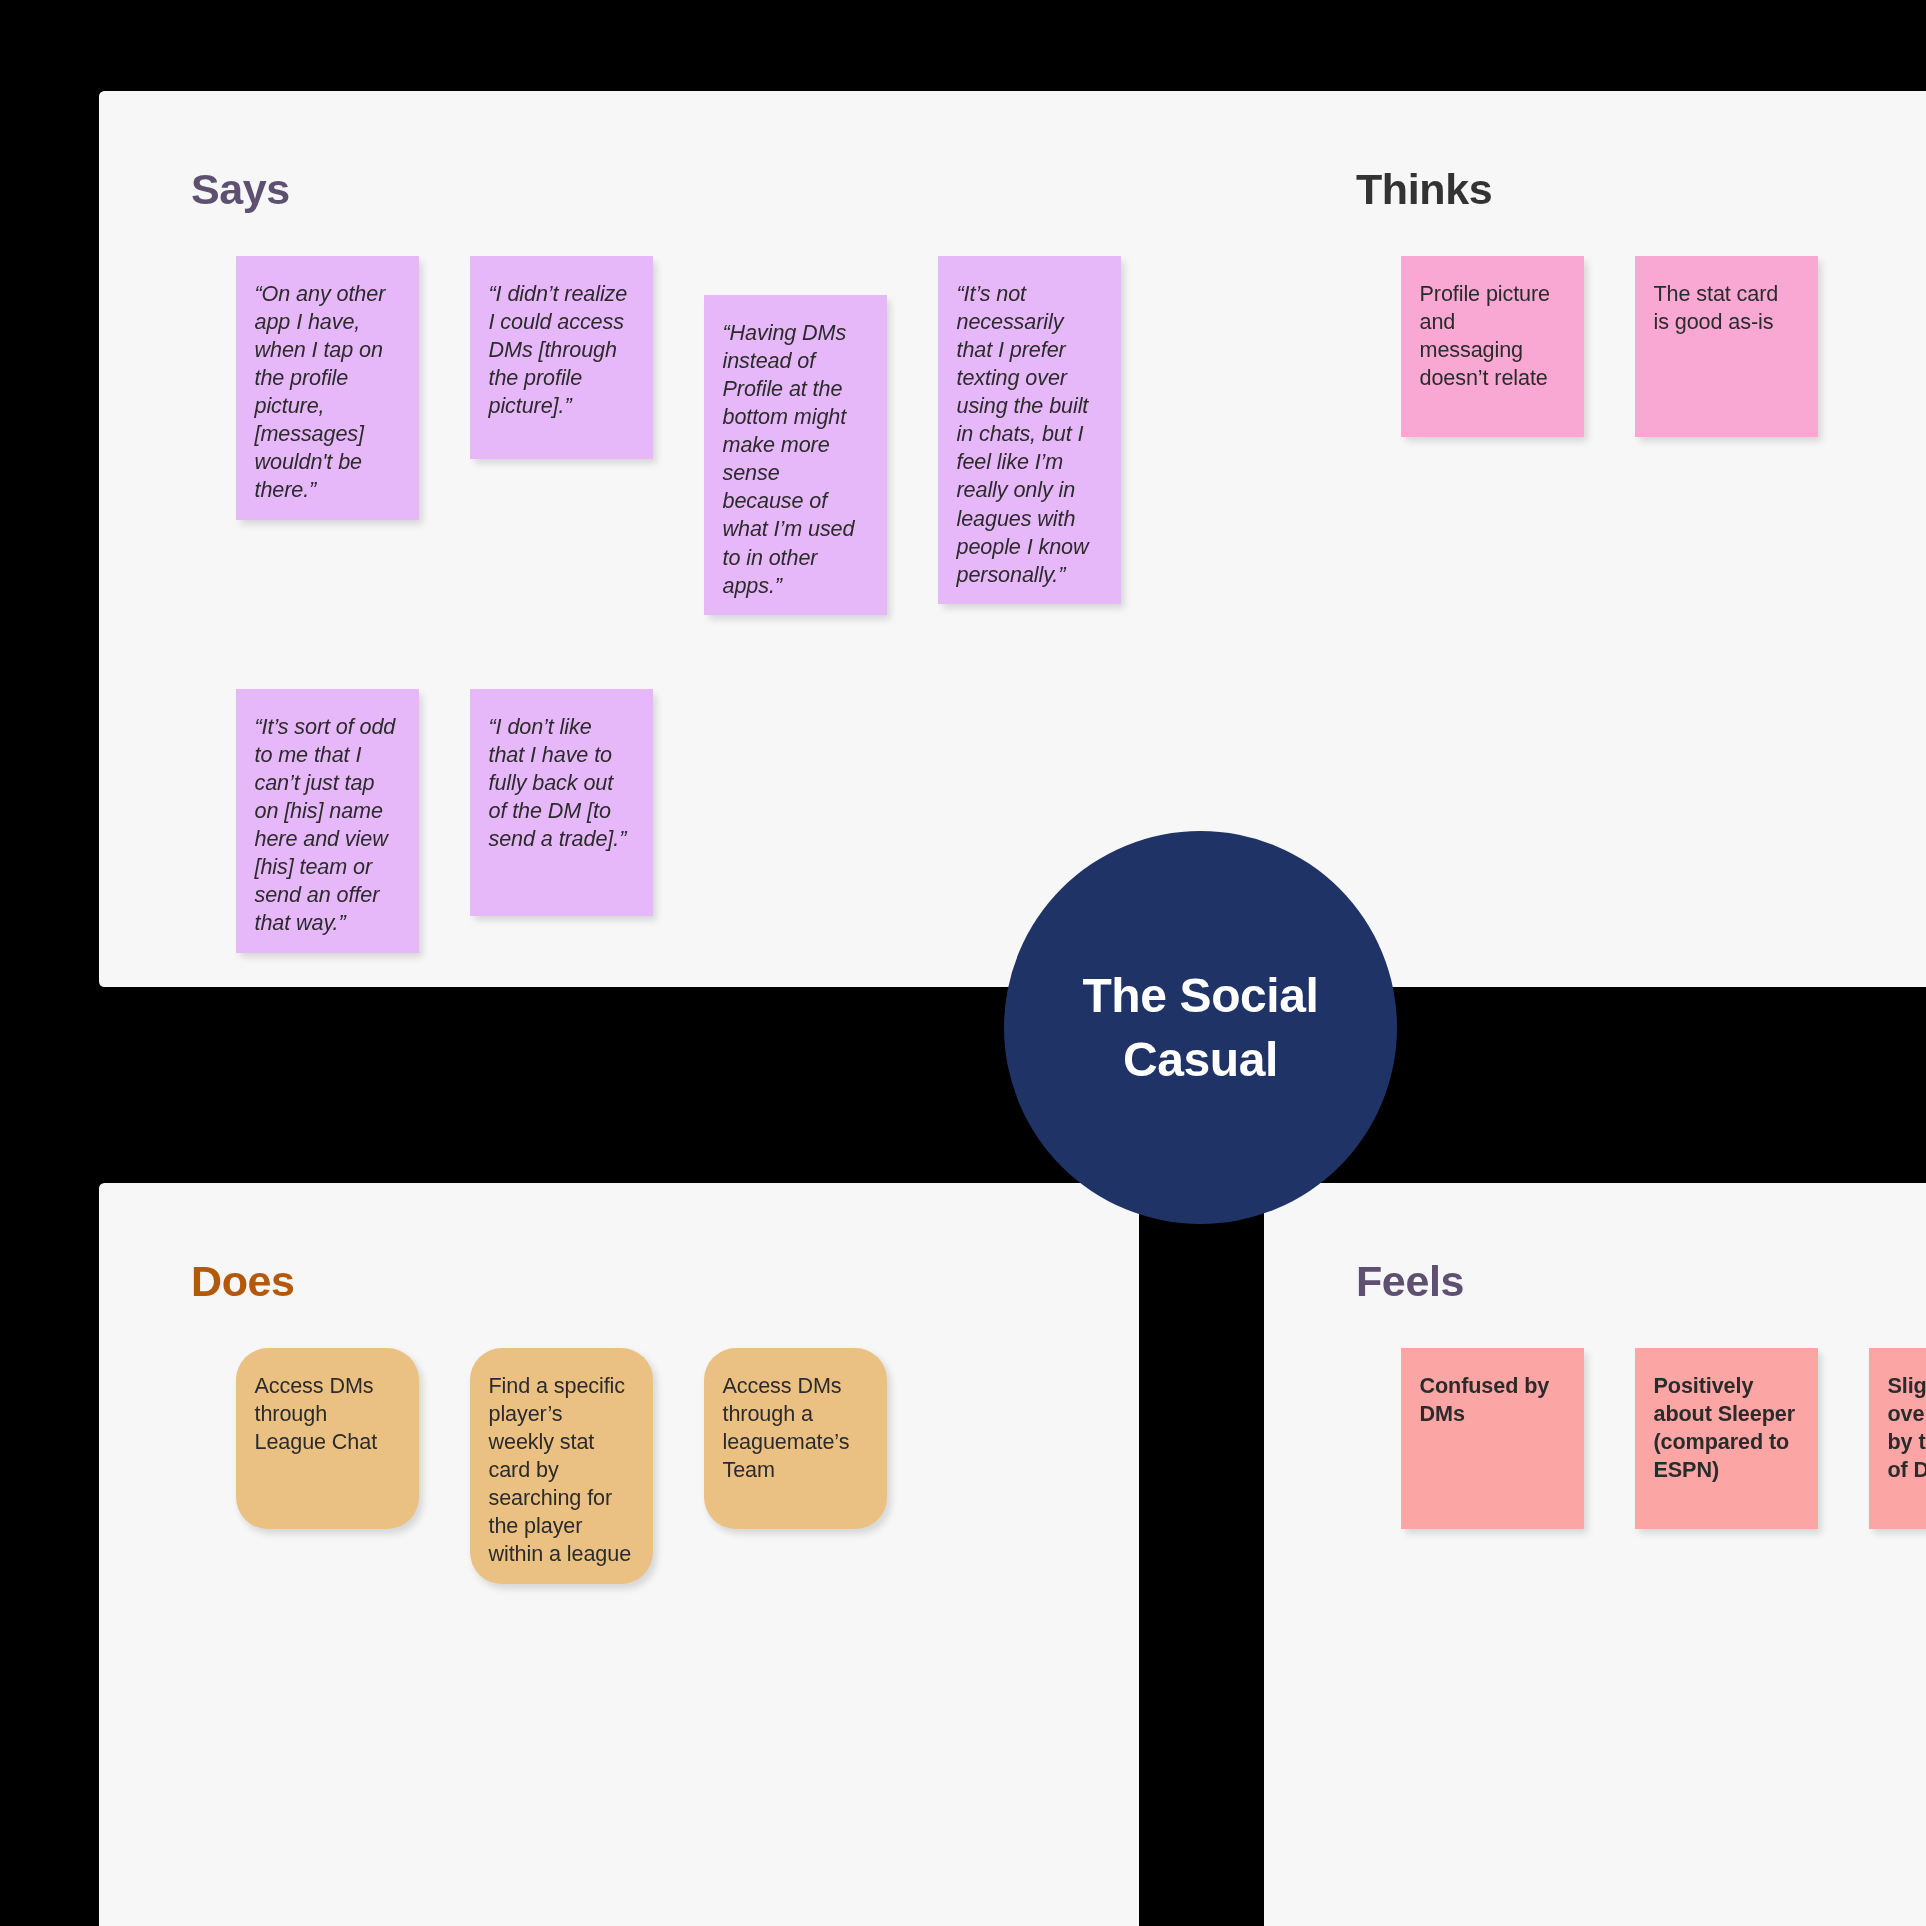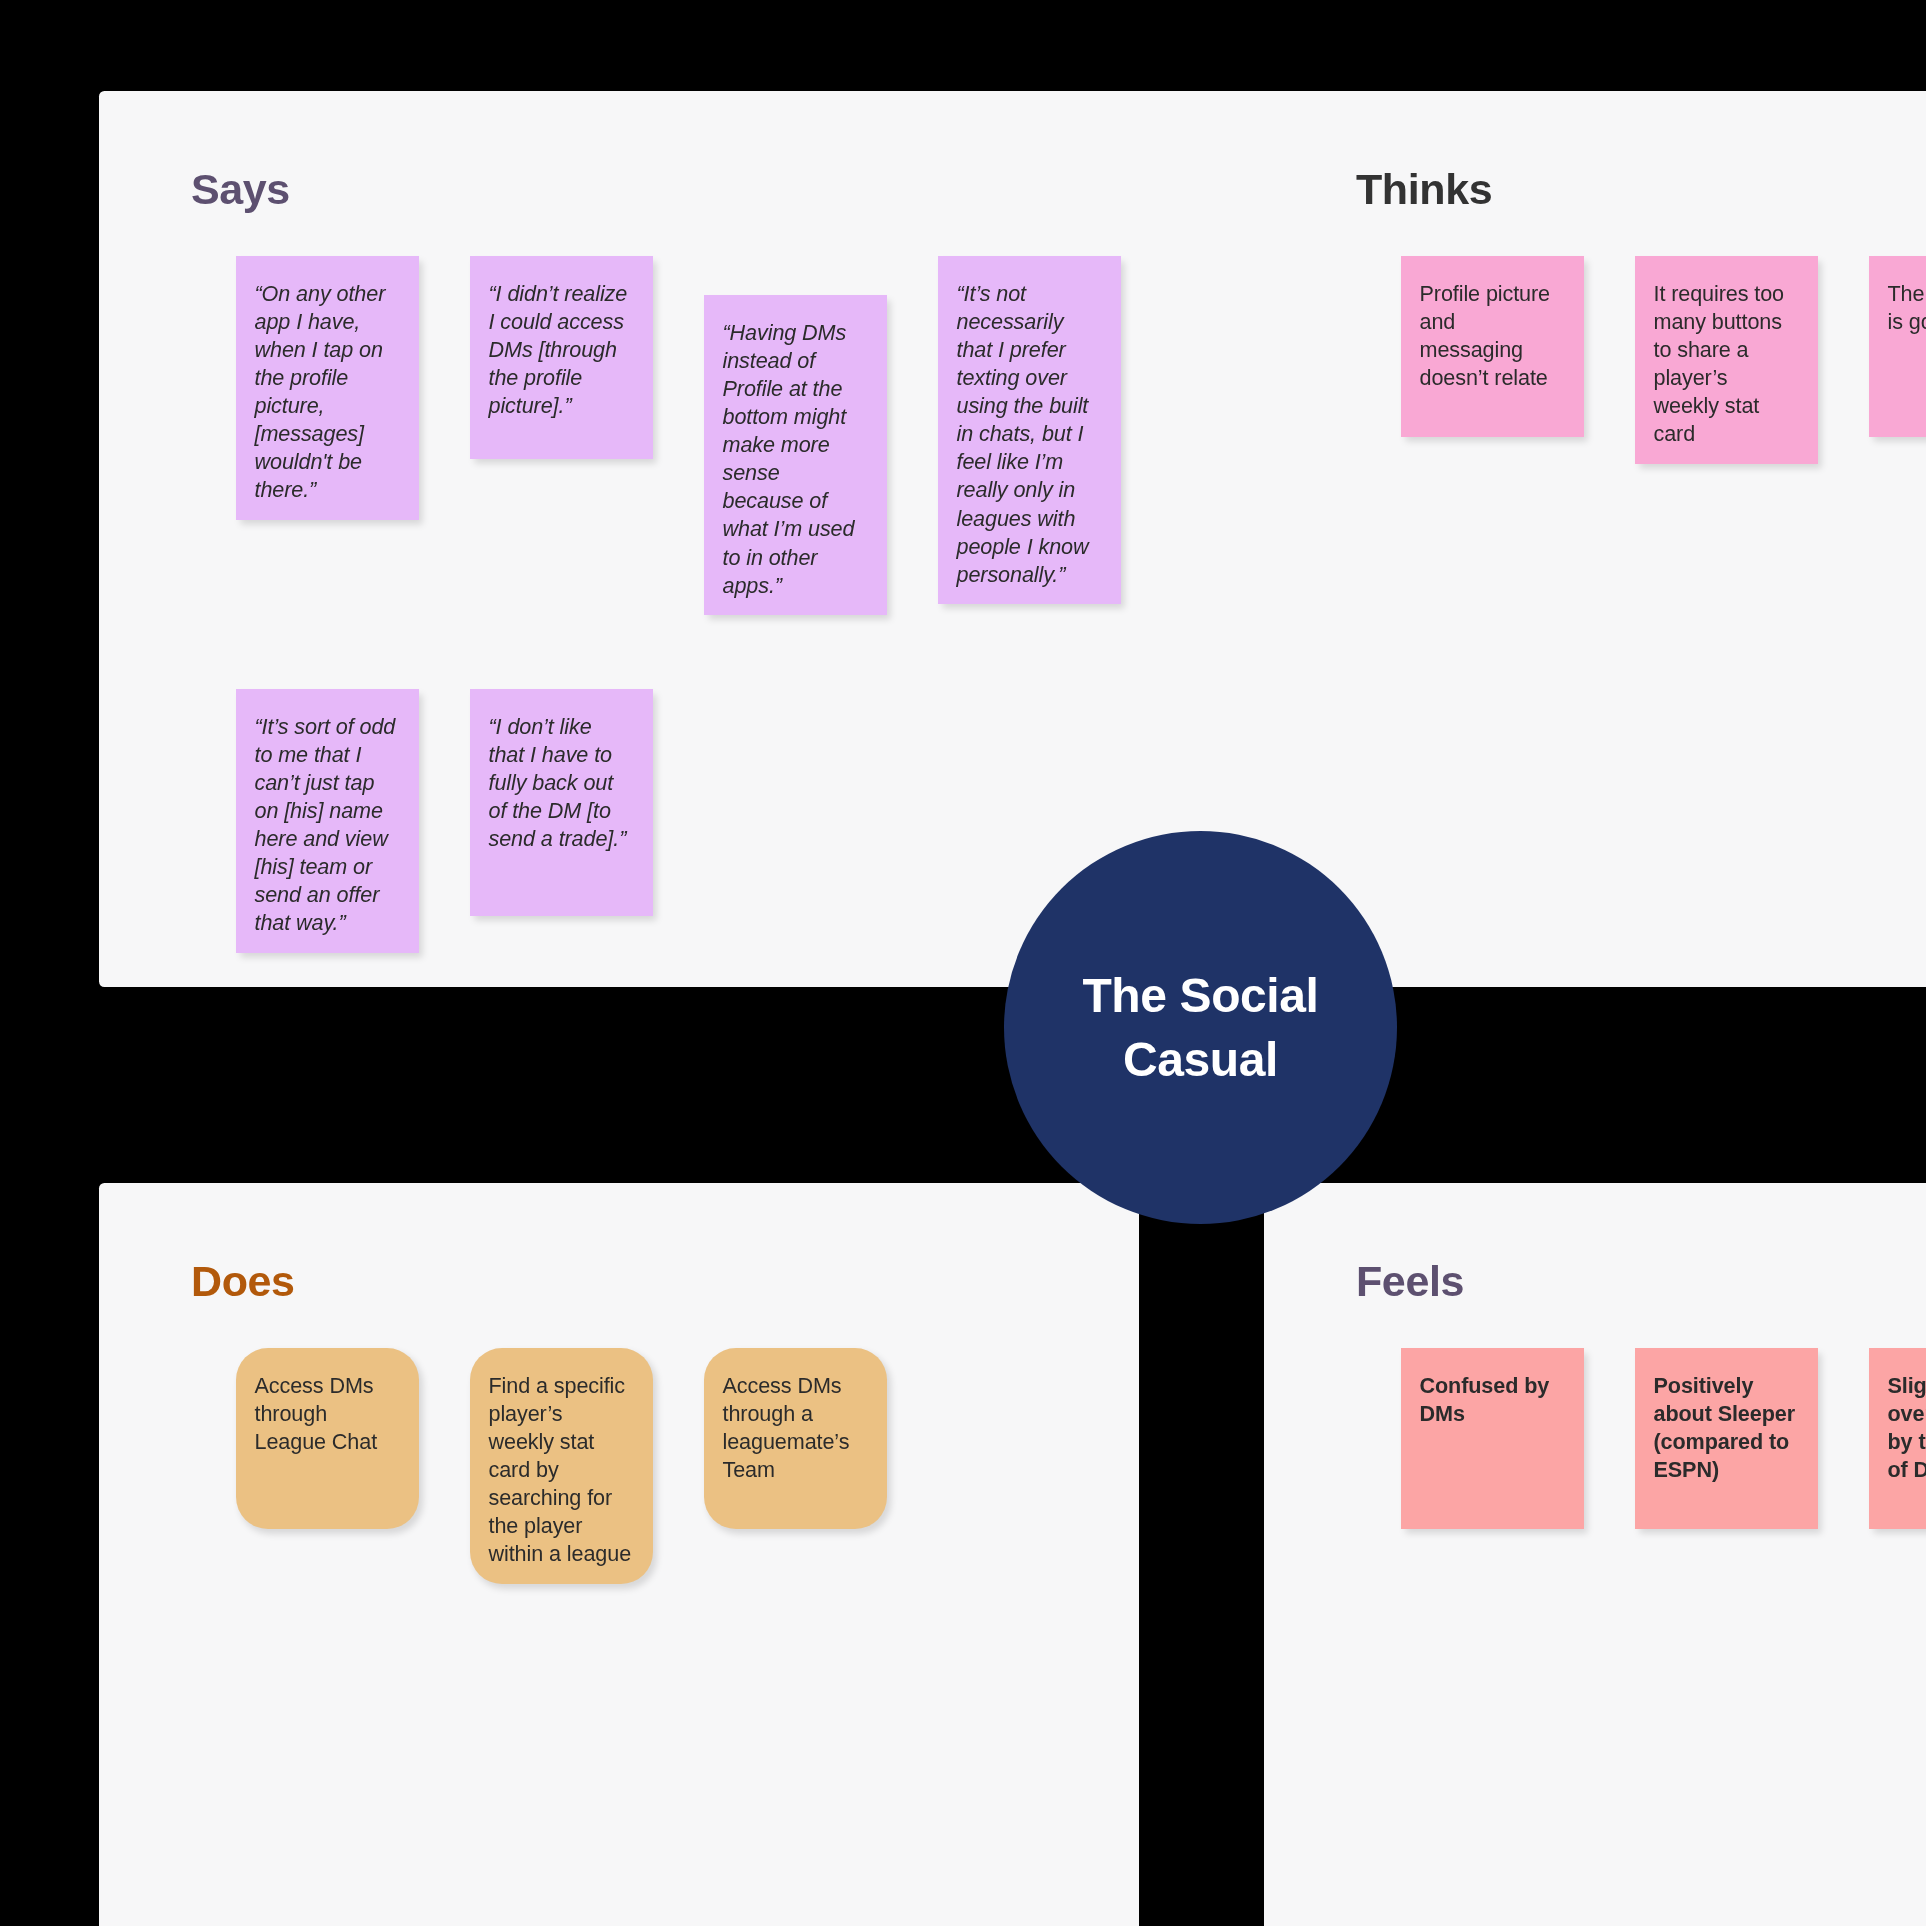--- a/index.html
+++ b/index.html
@@ -126,23 +126,20 @@
 
   <section class="panel" id="panel-thinks">
     <div class="panel-inner">
       <h2 class="panel-title t-thinks">Thinks</h2>
 
       <div class="note-row">
         <div class="note peach h-sm">
           <p>Profile picture and messaging doesn’t relate</p>
         </div>
         <div class="note peach h-sm">
-          <p>It requires too many buttons to share a player’s weekly stat card</p>
-        </div>
-        <div class="note peach h-sm">
           <p>The stat card is good as-is</p>
         </div>
 
       </div>
     </div>
   </section>
 
   <section class="panel" id="panel-does">
     <div class="panel-inner">
       <h2 class="panel-title t-does">Does</h2>

